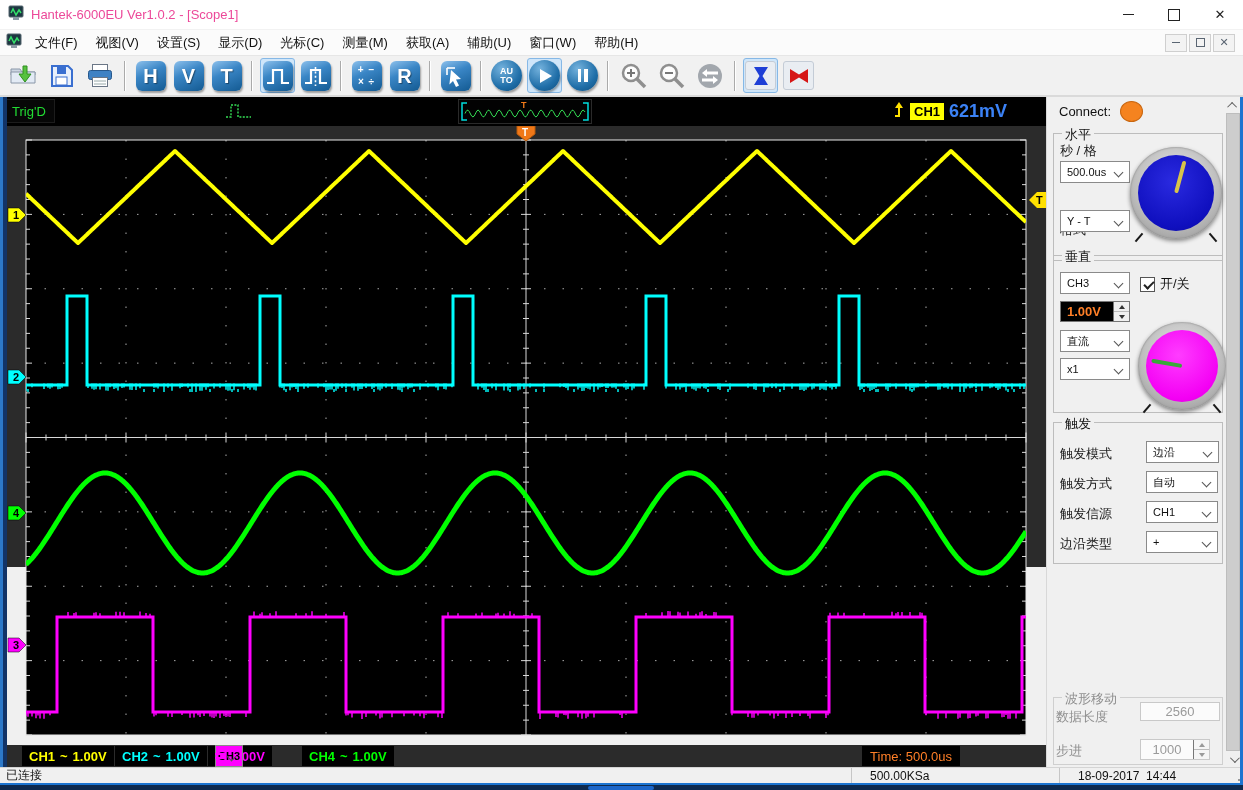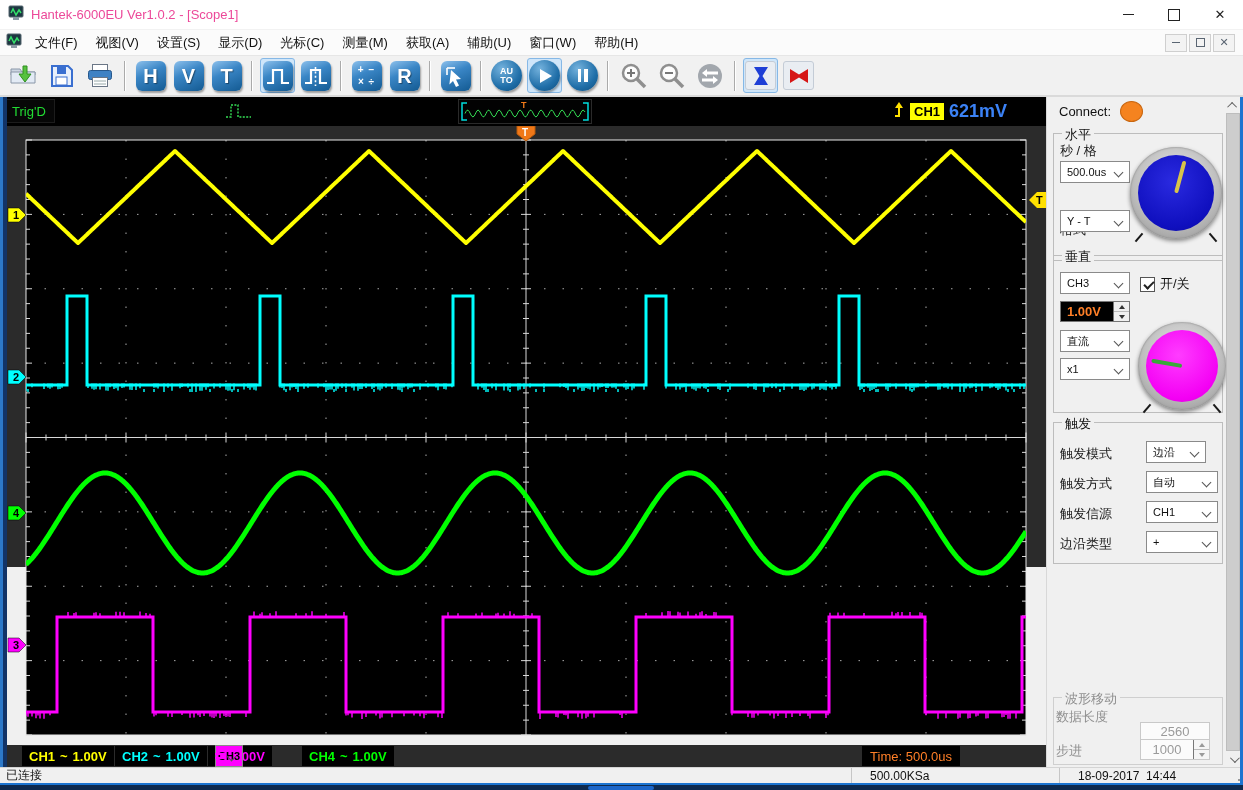--- a/index.html
+++ b/index.html
@@ -622,42 +622,42 @@
     <div class="knob" style="left:84px; top:66px; width:88px; height:88px;">
       <div class="cap mag"></div>
       <div class="ptr" style="height: 31px; background: rgb(58, 168, 58); transform: translateX(-50%) rotate(-80deg);"></div>
     </div>
   </div>
 
   <div class="grp" style="left:6px; top:325px; width:170px; height:142px;">
     <span class="grp-title">触发</span>
     <div id="trigger-rows">
         <span class="plabel" style="left: 6px; top: 22px;">触发模式</span>
-        <div class="sel" style="left: 92px; top: 18px; width: 60px;">
+        <div class="sel" style="left: 92px; top: 18px; width: 73px;">
           <span>边沿</span>
         </div>
         <span class="plabel" style="left: 6px; top: 52px;">触发方式</span>
         <div class="sel" style="left: 92px; top: 48px; width: 72px;">
           <span>自动</span>
         </div>
         <span class="plabel" style="left: 6px; top: 82px;">触发信源</span>
         <div class="sel" style="left: 92px; top: 78px; width: 72px;">
           <span>CH1</span>
         </div>
         <span class="plabel" style="left: 6px; top: 112px;">边沿类型</span>
         <div class="sel" style="left: 92px; top: 108px; width: 72px;">
           <span>+</span>
         </div>
       </div>
   </div>
 
   <div class="grp" style="left:6px; top:600px; width:170px; height:68px; border-color:#cfcfcf;">
     <span class="grp-title gray">波形移动</span>
     <span class="plabel gray" style="left:2px; top:10px;">数据长度</span>
-    <div class="dinput" style="left:86px; top:24px; width:70px;">2560</div>
+    <div class="dinput" style="left:86px; top:4px; width:80px;">2560</div>
     <span class="plabel gray" style="left:2px; top:44px;">步进</span>
     <div class="dspin" style="left:86px; top:41px; width:70px;">
       <span class="vtxt">1000</span>
       <span class="spincol">
           <i>
             <span class="tri-up"></span>
           </i>
           <i>
             <span class="tri-dn"></span>
           </i>

